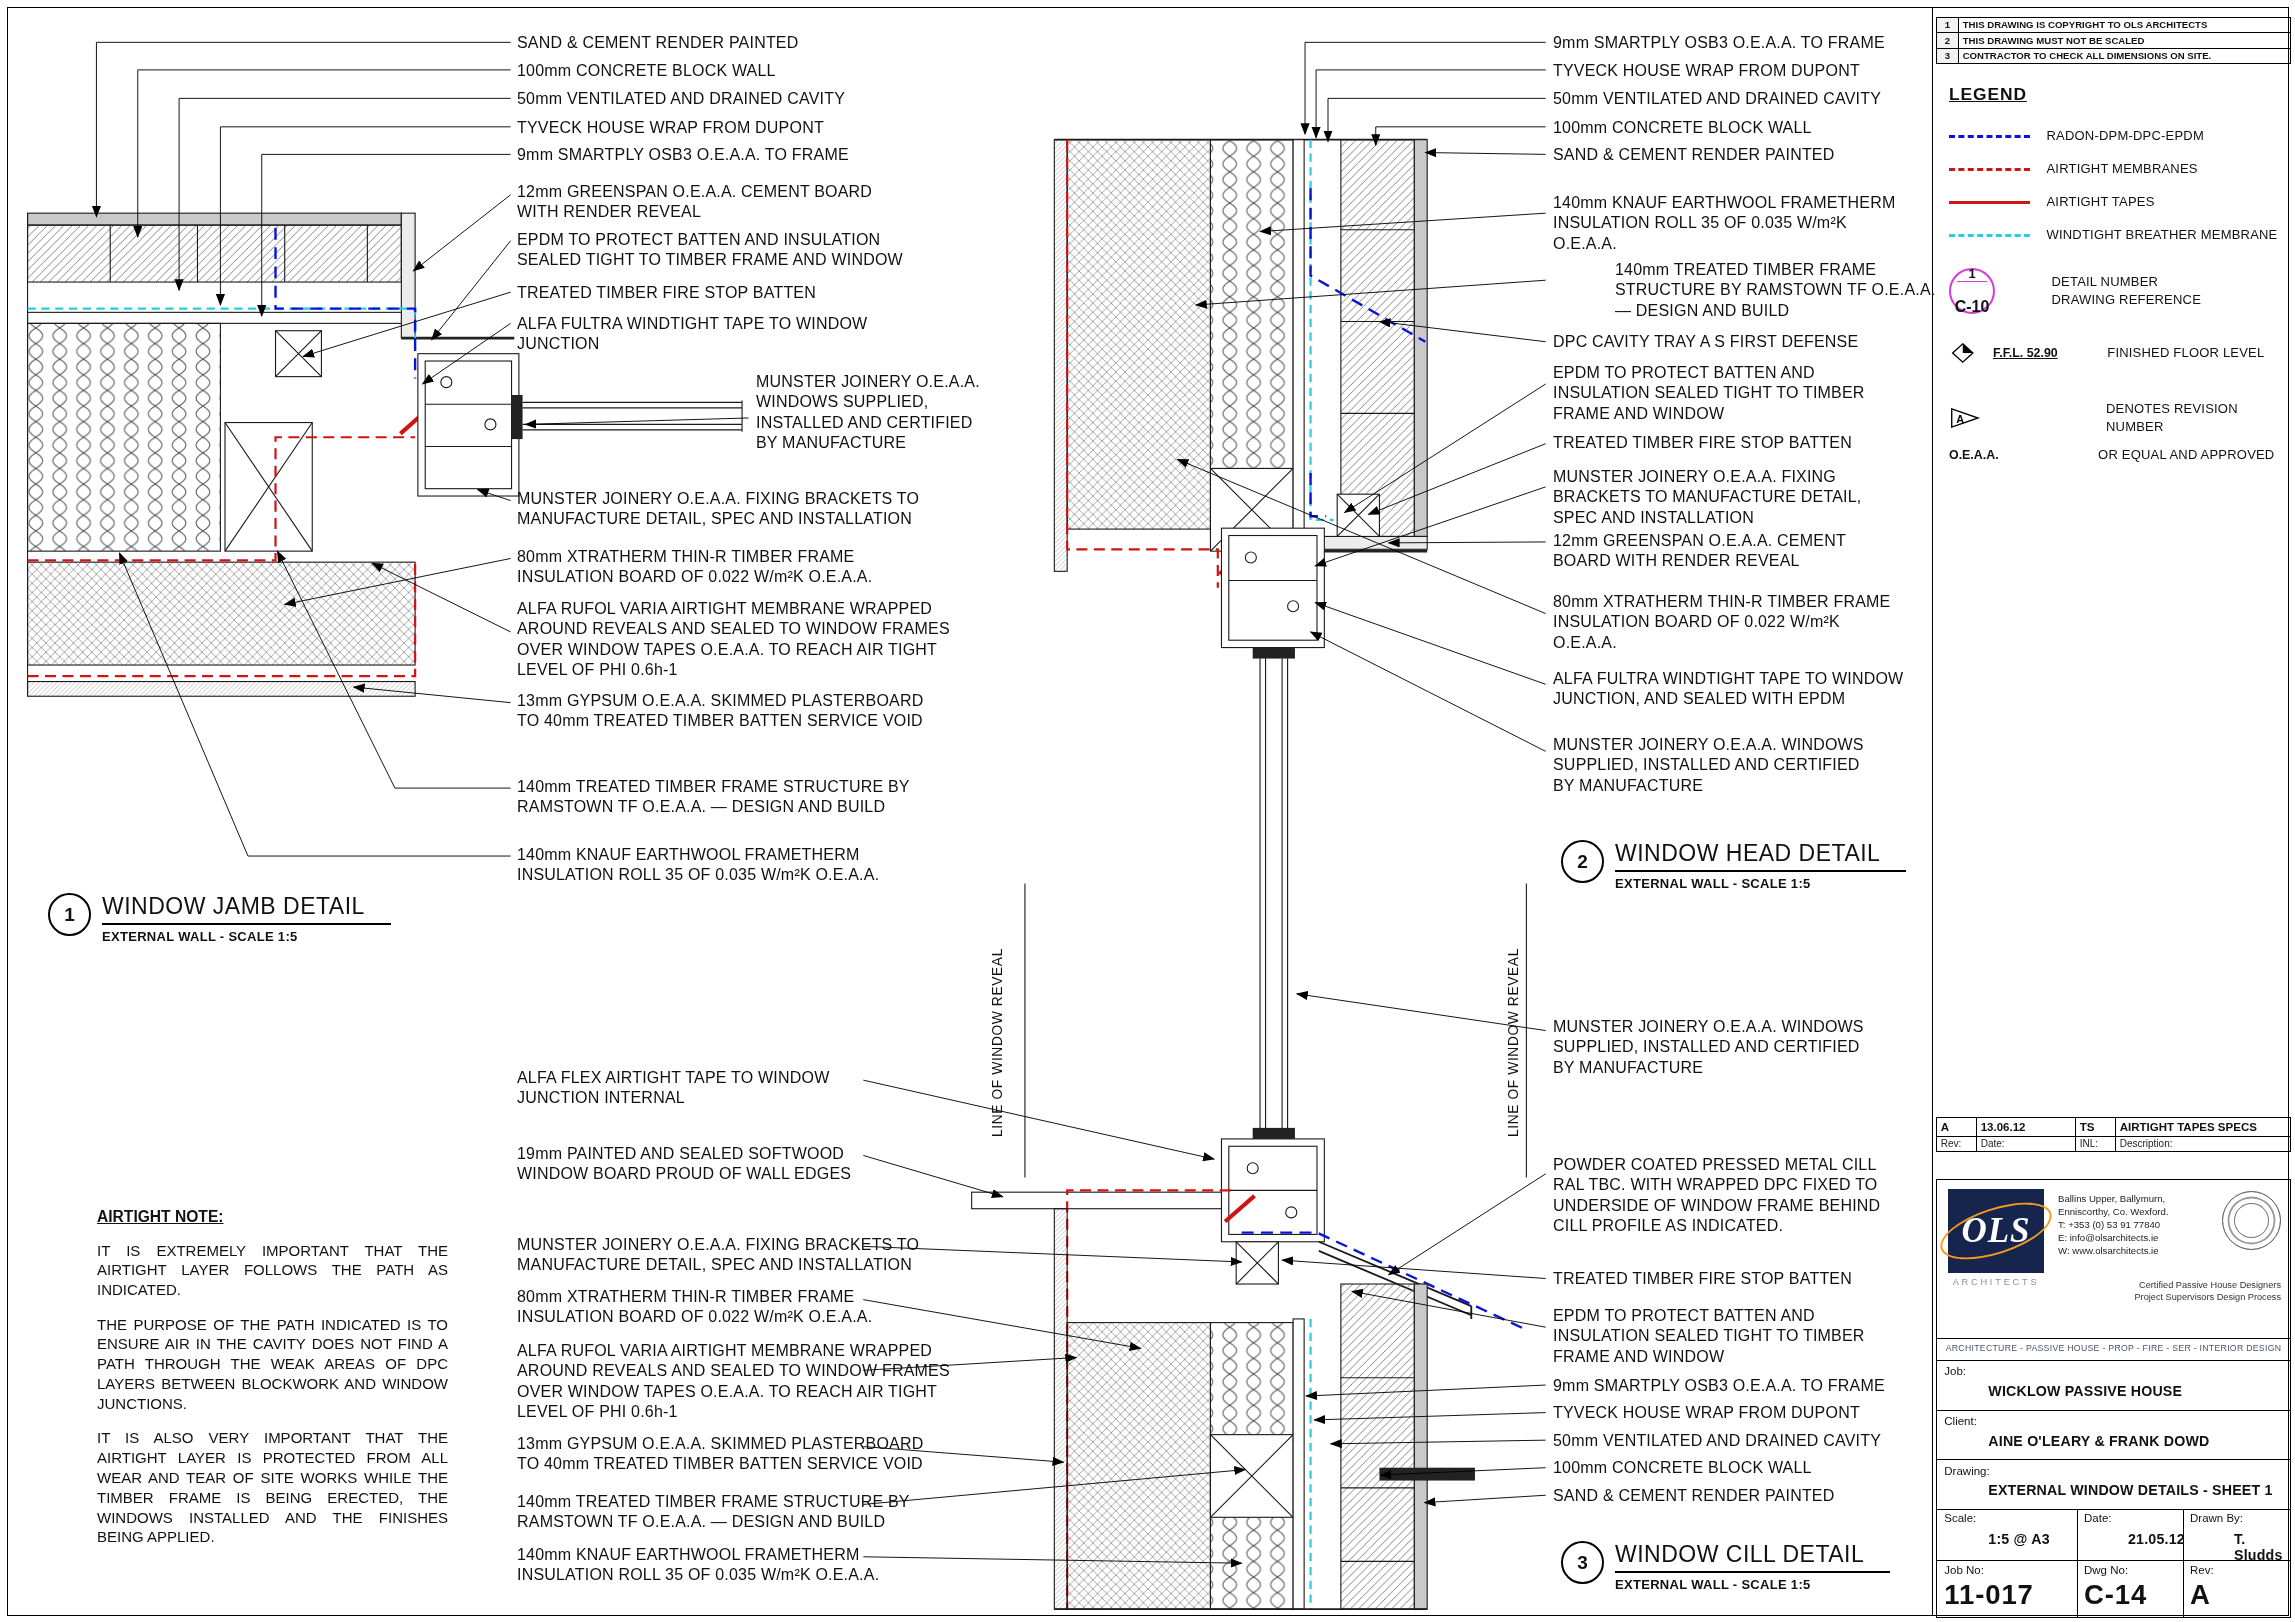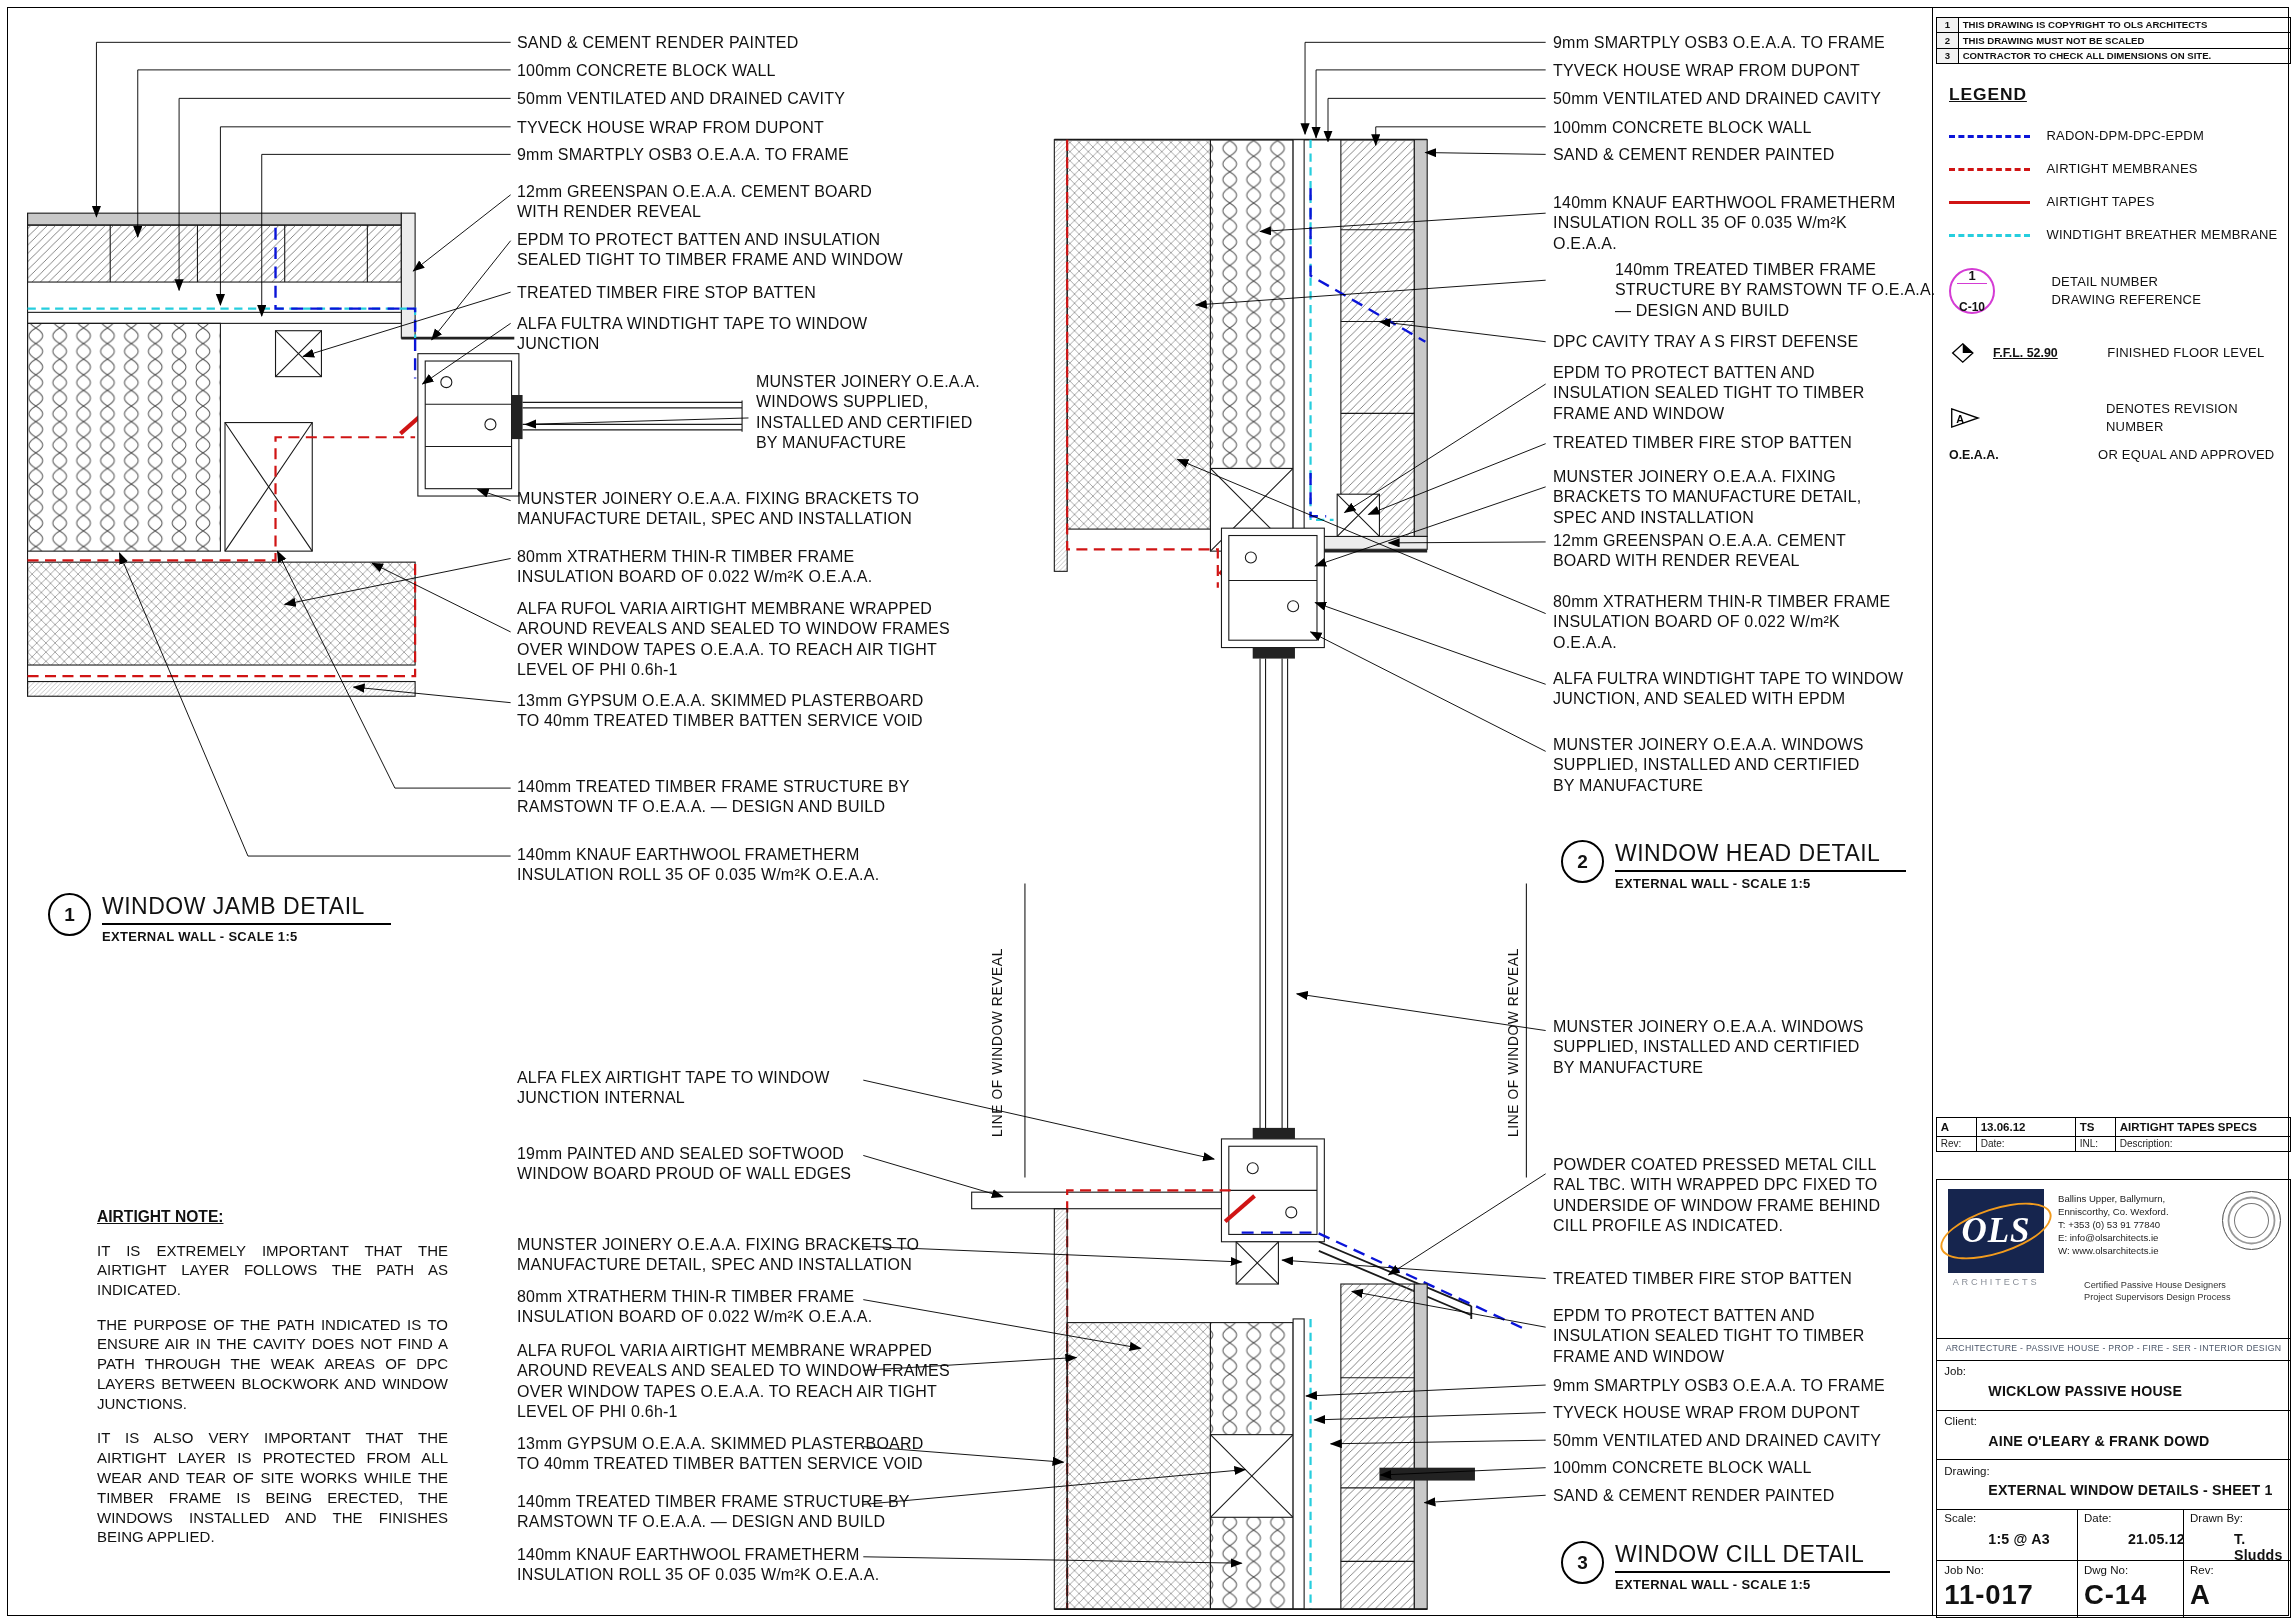--- a/index.html
+++ b/index.html
@@ -41,37 +41,37 @@
   .legend-title{position:absolute;left:1949px;top:84px;font-size:17.4px;font-weight:bold;text-decoration:underline;letter-spacing:0.9px;}
   .leg-row{position:absolute;left:1949px;display:flex;align-items:center;gap:16.5px;}
   .ln{width:81px;height:0;flex:0 0 auto;}
   .ln0{border-top:3.2px dashed #0a14d8;}
   .ln1{border-top:3.2px dashed #d01414;}
   .ln2{border-top:3.7px solid #d01414;}
   .ln3{border-top:3.2px dashed #26cede;}
   .leg-lab{font-size:13px;font-weight:500;letter-spacing:0.2px;white-space:pre-line;line-height:1.4;}
   .det-sym{width:42px;height:42px;border:2.3px solid #d43bd4;border-radius:50%;display:flex;flex-direction:column;align-items:center;justify-content:center;font-weight:bold;flex:0 0 auto;}
   .det-sym .t1{font-size:13px;line-height:1;padding-bottom:1.8px;border-bottom:1.8px solid #d43bd4;width:70%;text-align:center;}
-  .det-sym .t2{font-size:12px;line-height:1;padding-top:17px;text-align:center;}
+  .det-sym .t2{font-size:16px;line-height:1;padding-top:17px;text-align:center;}
   .ffl-txt{font-size:12.4px;font-weight:bold;text-decoration:underline;}
   .oeaa{font-size:12.4px;font-weight:bold;}
   .rev-table{position:absolute;left:1936px;top:1117px;width:353px;border:1.4px solid #000;font-size:11.5px;}
   .rev-vals,.rev-heads{display:grid;grid-template-columns:40px 99px 40px 1fr;}
   .rev-vals div{border-right:0.9px solid #000;border-bottom:0.9px solid #000;padding:2.8px 3.7px;font-weight:bold;}
   .rev-heads div{border-right:0.9px solid #000;padding:1.8px 3.7px;font-size:10px;color:#222;}
   .rev-vals div:last-child,.rev-heads div:last-child{border-right:none;}
   .tb{position:absolute;left:1936px;top:1179px;width:353px;height:437px;border:1.8px solid #000;font-size:11px;}
   .tb .abs{position:absolute;}
   .olsbox{position:absolute;left:11px;top:9.2px;width:96px;height:84px;background:#16254e;display:flex;align-items:center;justify-content:center;overflow:visible;font-style:italic;}
   .olsbox .txt{color:#fff;font-family:"Liberation Serif",serif;font-size:35px;font-weight:bold;letter-spacing:0.9px;z-index:2;}
   .orbit{position:absolute;width:112px;height:42px;border:2.8px solid #f29b1d;border-radius:50%;transform:rotate(-18deg);z-index:1;}
   .olssub{position:absolute;left:11px;top:97px;width:96px;text-align:center;font-size:9.2px;letter-spacing:2.8px;color:#8a8f98;}
   .addr{position:absolute;left:121px;top:13px;width:158px;font-size:9.6px;line-height:1.35;color:#222;white-space:pre-line;}
   .seal{position:absolute;left:285px;top:11px;width:57px;height:57px;border-radius:50%;border:1.8px solid #555;box-shadow:inset 0 0 0 4.6px #fff,inset 0 0 0 6.4px #999,inset 0 0 0 11px #fff,inset 0 0 0 12px #777;}
-  .cert{position:absolute;left:147px;top:99px;width:197px;font-size:9.2px;color:#333;white-space:pre-line;line-height:1.35;}
+  .cert{position:absolute;left:147px;top:99px;width:197px;font-size:9.2px;color:#333;white-space:pre-line;line-height:1.35;text-align:right;}
   .tagline{position:absolute;left:0;top:163px;width:100%;text-align:center;font-size:8.7px;color:#4a5568;letter-spacing:0.3px;}
   .rule{position:absolute;left:0;width:100%;border-top:1.4px solid #000;}
   .fldlab{font-size:11.5px;color:#111;}
   .fldval{font-size:14.2px;font-weight:bold;letter-spacing:0.2px;margin-left:44px;}
   .bigval{font-size:27.5px;font-weight:bold;letter-spacing:0.9px;}
   .cellv{position:absolute;top:329px;height:51px;border-left:1.4px solid #000;}
   .cellv2{position:absolute;top:380px;height:57px;border-left:1.4px solid #000;}
 </style>
 </head>
 <body>

